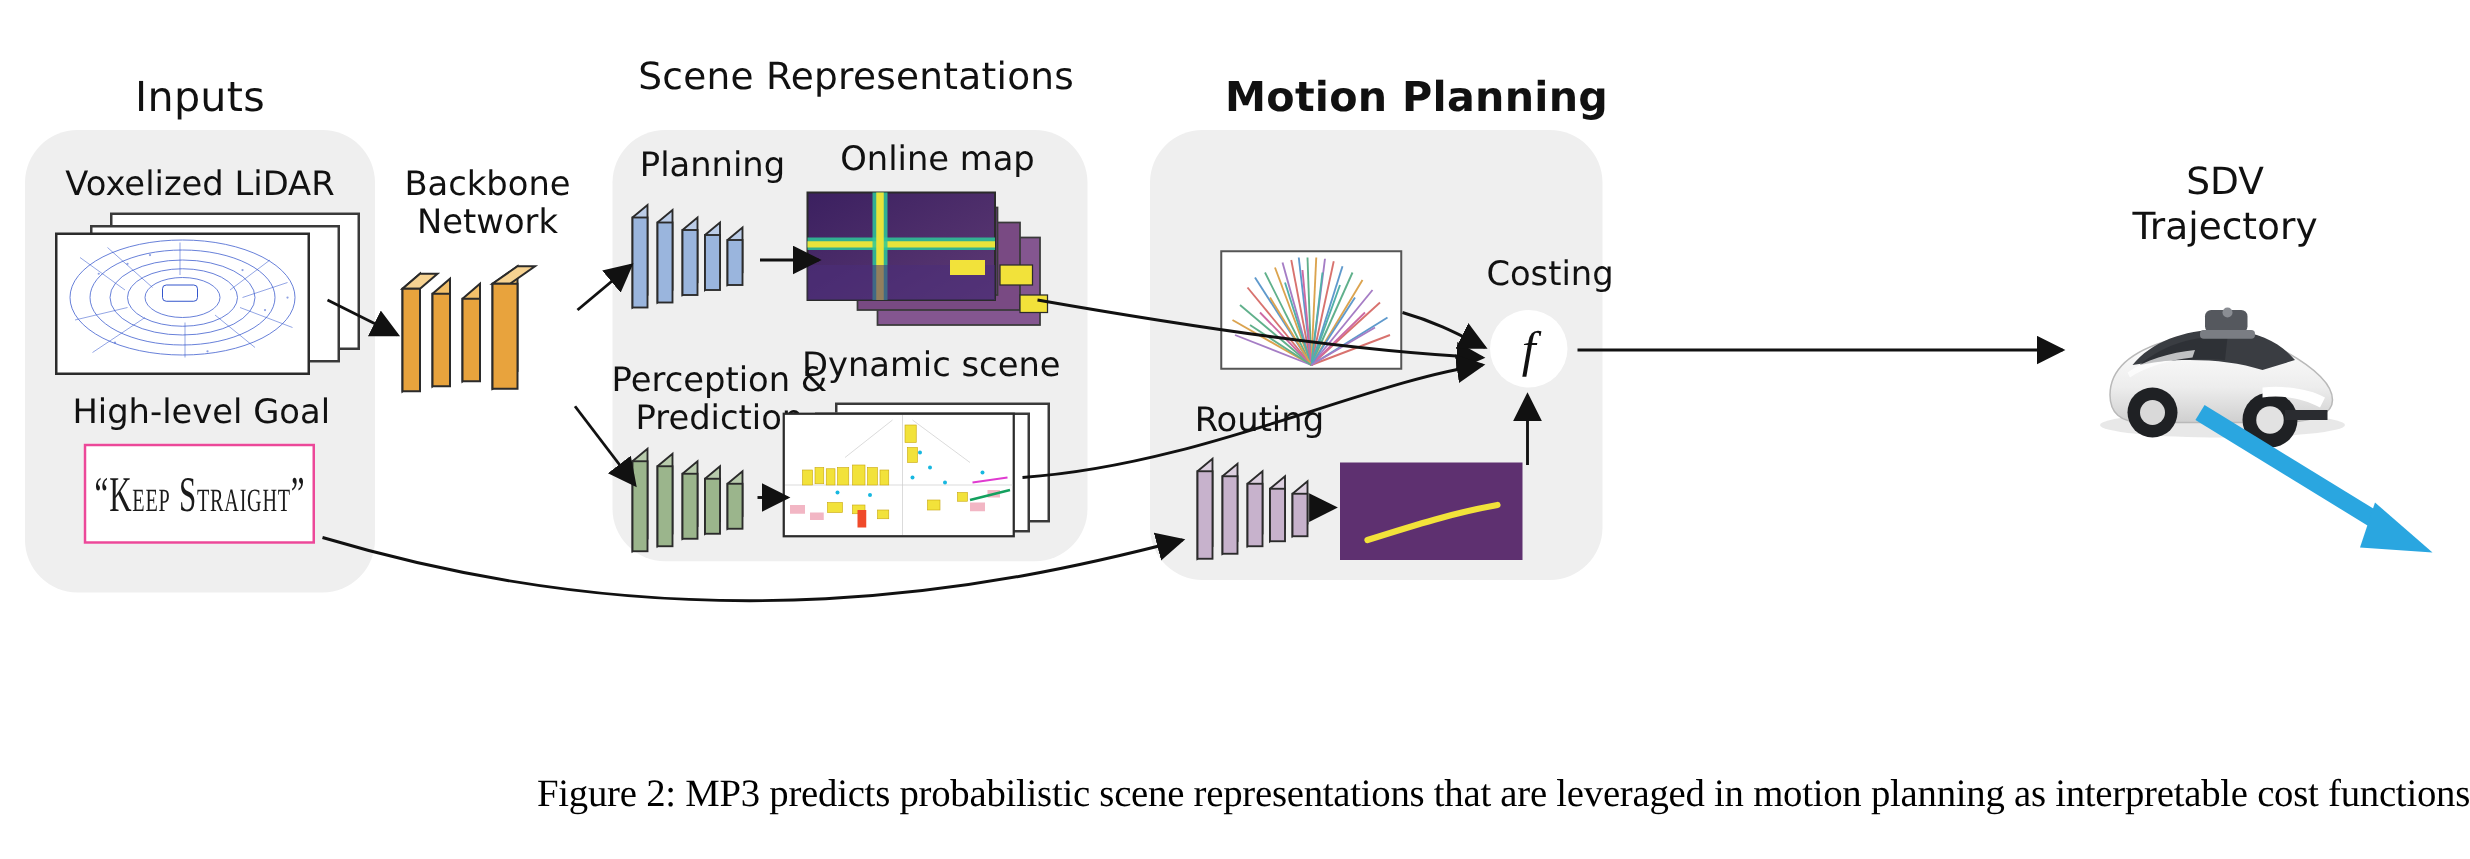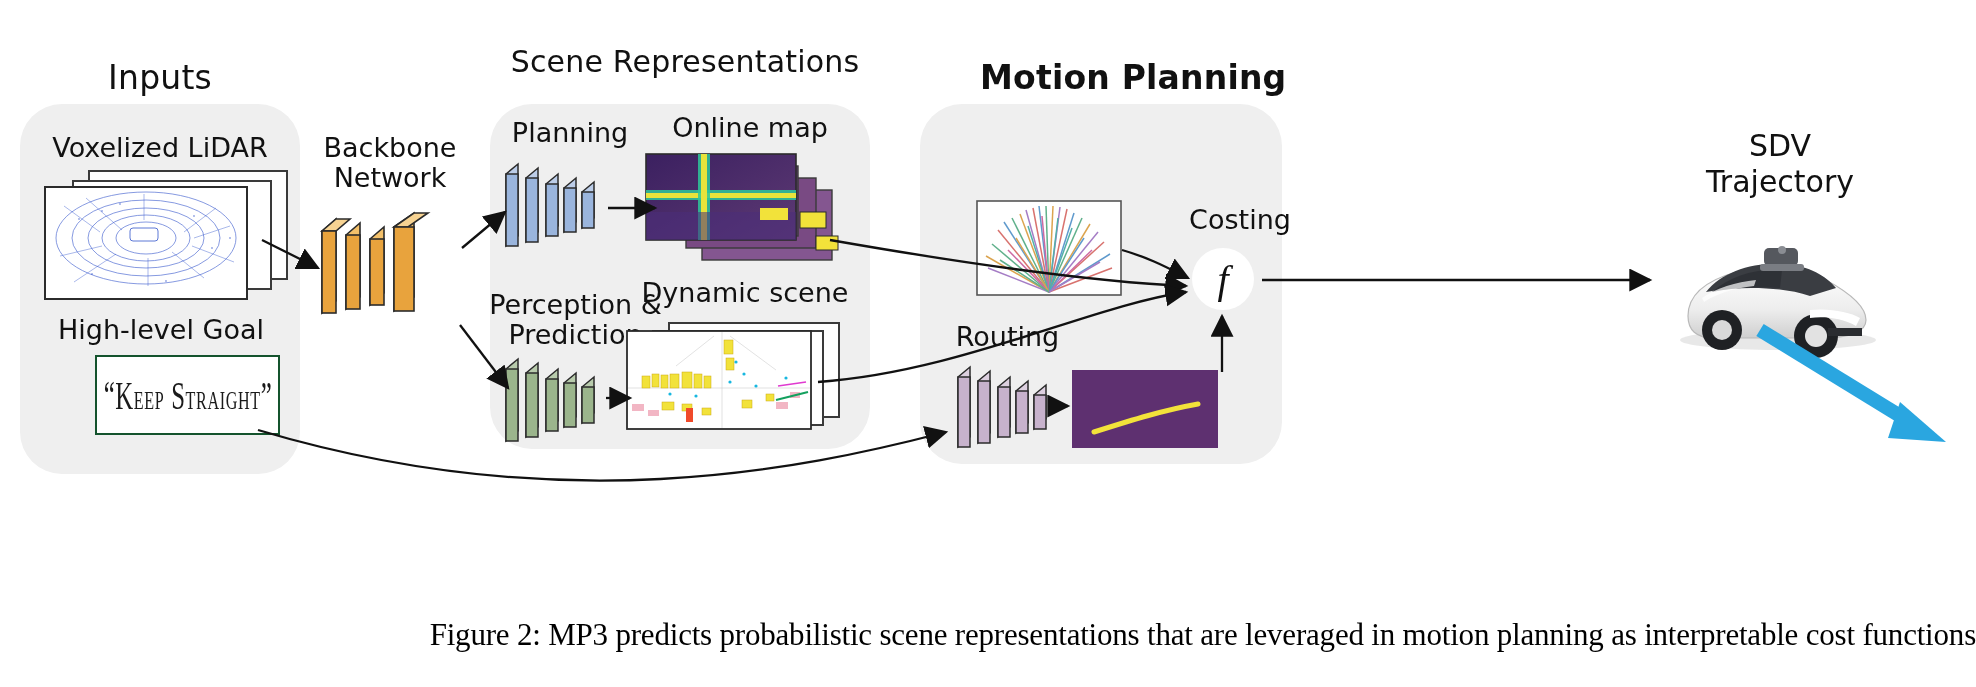--- a/index.html
+++ b/index.html
@@ -5,21 +5,21 @@
   html,body{margin:0;padding:0;background:#fff;}
   body{width:1976px;height:687px;font-family:"DejaVu Sans",sans-serif;position:relative;overflow:hidden;}
   #stage{position:relative;width:1976px;height:687px;}
   .abs{position:absolute;}
   .sec-title{font-family:"DejaVu Sans",sans-serif;font-weight:400;color:#111;letter-spacing:.2px;text-align:center;white-space:nowrap;}
   .panel{position:absolute;background:#efefef;border-radius:42px;}
   .lbl{font-family:"DejaVu Sans",sans-serif;color:#111;text-align:center;line-height:1.12;white-space:nowrap;}
   .card{position:absolute;background:#fff;border:2px solid #3a3a3a;box-sizing:border-box;}
   .caption{position:absolute;left:0;width:1976px;text-align:right;font-family:"Liberation Serif",serif;font-size:31px;color:#000;letter-spacing:-0.2px;}
   svg{overflow:visible;}
-  .goalbox{position:absolute;background:#fff;border:2px solid #14532d;box-sizing:border-box;display:flex;align-items:center;justify-content:center;margin-left:28px;}
+  .goalbox{position:absolute;background:#fff;border:2px solid #ec4899;box-sizing:border-box;display:flex;align-items:center;justify-content:center;}
   .goaltext{font-family:"Liberation Serif",serif;font-size:34px;color:#1a1a1a;letter-spacing:1px;transform:scaleX(.62);transform-origin:center;white-space:nowrap;}
   .goaltext .sc{font-size:26px;}
   .costcircle{position:absolute;border-radius:50%;background:#fff;display:flex;align-items:center;justify-content:center;}
   .costf{font-family:"Liberation Serif",serif;font-style:italic;font-size:40px;color:#111;}
 </style>
 </head>
 <body>
 
 <div id="stage">
 

